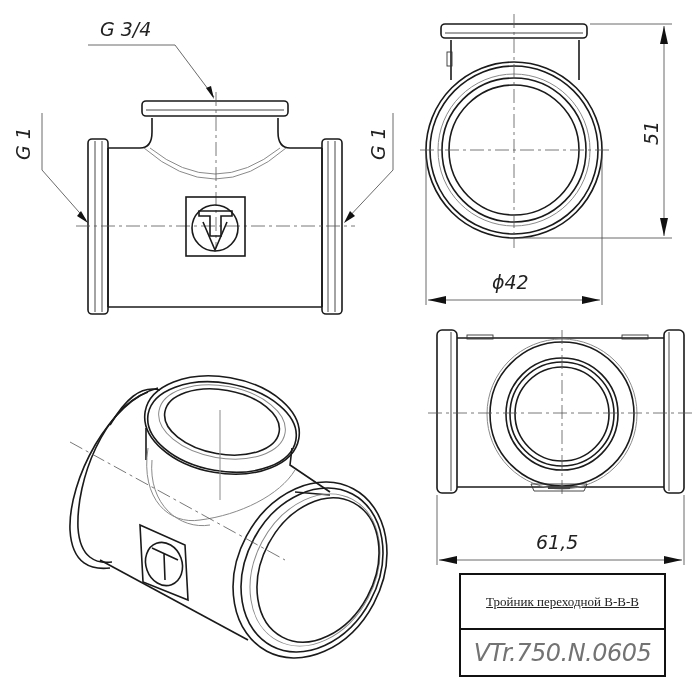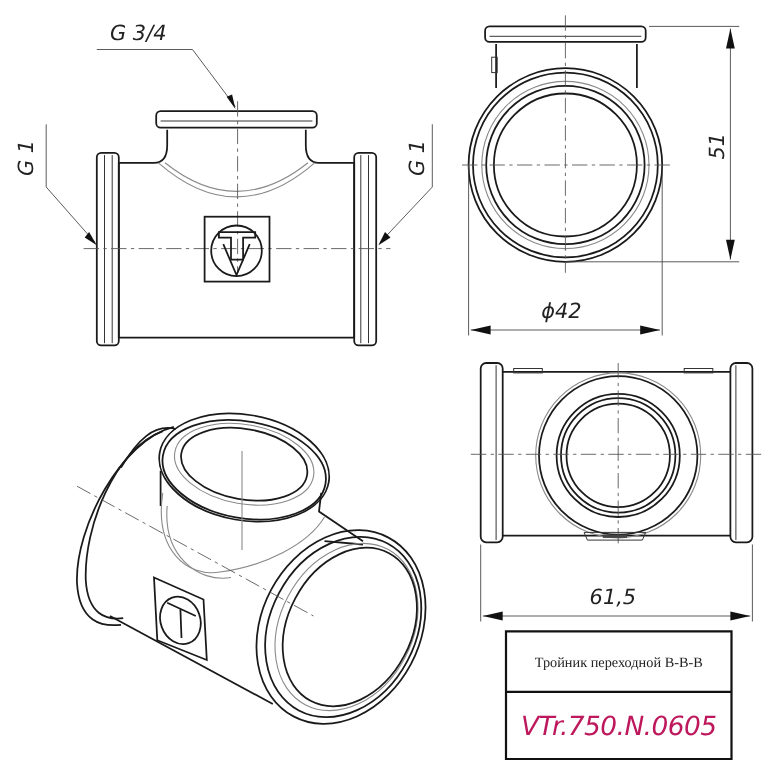--- a/index.html
+++ b/index.html
@@ -5,22 +5,22 @@
   html, body { margin: 0; padding: 0; background: #ffffff; }
   body { width: 700px; height: 700px; position: relative; overflow: hidden; font-family: "DejaVu Sans", sans-serif; }
   svg { position: absolute; left: 0; top: 0; }
   .ln { fill: none; stroke: #1a1a1a; stroke-width: 1.6; }
   .thin { fill: none; stroke: #333; stroke-width: 0.9; }
   .gray { fill: none; stroke: #8a8a8a; stroke-width: 1; }
   .center { fill: none; stroke: #555; stroke-width: 0.8; stroke-dasharray: 14 4 3 4; }
   .dim { fill: none; stroke: #444; stroke-width: 0.8; }
   .arrow { fill: #111; stroke: none; }
   .lbl { font-family: "DejaVu Sans", sans-serif; font-style: italic; font-size: 19px; fill: #222; }
-  .tb-title { position: absolute; left: 459px; top: 573px; width: 207px; height: 56px; border: 2px solid #111; border-bottom: 1px solid #111; box-sizing: border-box; display: flex; align-items: center; justify-content: center; font-family: "Liberation Serif", serif; font-size: 13px; color: #222; }
-  .tb-code { position: absolute; left: 459px; top: 629px; width: 207px; height: 62px; border: 2px solid #111; border-top: 1px solid #111; box-sizing: border-box; display: flex; align-items: center; justify-content: center; font-family: "DejaVu Sans", sans-serif; font-style: italic; font-size: 24px; letter-spacing: -0.5px; color: #be185d; }
+  .tb-title { position: absolute; left: 459px; top: 573px; width: 207px; height: 56px; border: 2px solid #111; border-bottom: 1px solid #111; box-sizing: border-box; display: flex; align-items: center; justify-content: center; font-family: "Liberation Serif", serif; font-size: 13px; color: #222; text-decoration: underline; }
+  .tb-code { position: absolute; left: 459px; top: 629px; width: 207px; height: 48px; border: 2px solid #111; border-top: 1px solid #111; box-sizing: border-box; display: flex; align-items: center; justify-content: center; font-family: "DejaVu Sans", sans-serif; font-style: italic; font-size: 24px; letter-spacing: -0.5px; color: #737373; }
 </style>
 </head>
 <body>
 
 <svg width="700" height="700" viewBox="0 0 700 700">
 
   <g>
 
     <rect class="ln" x="142" y="101" width="146" height="15" rx="4"></rect>
     <line class="thin" x1="146" y1="110" x2="284" y2="110"></line>

